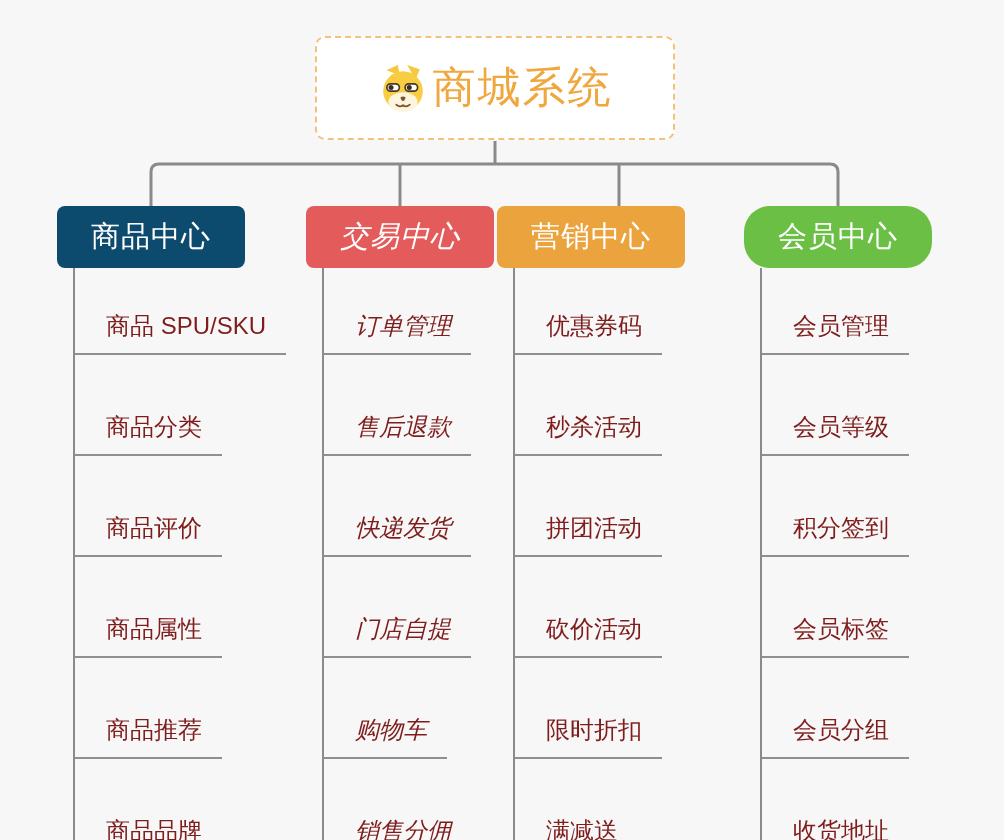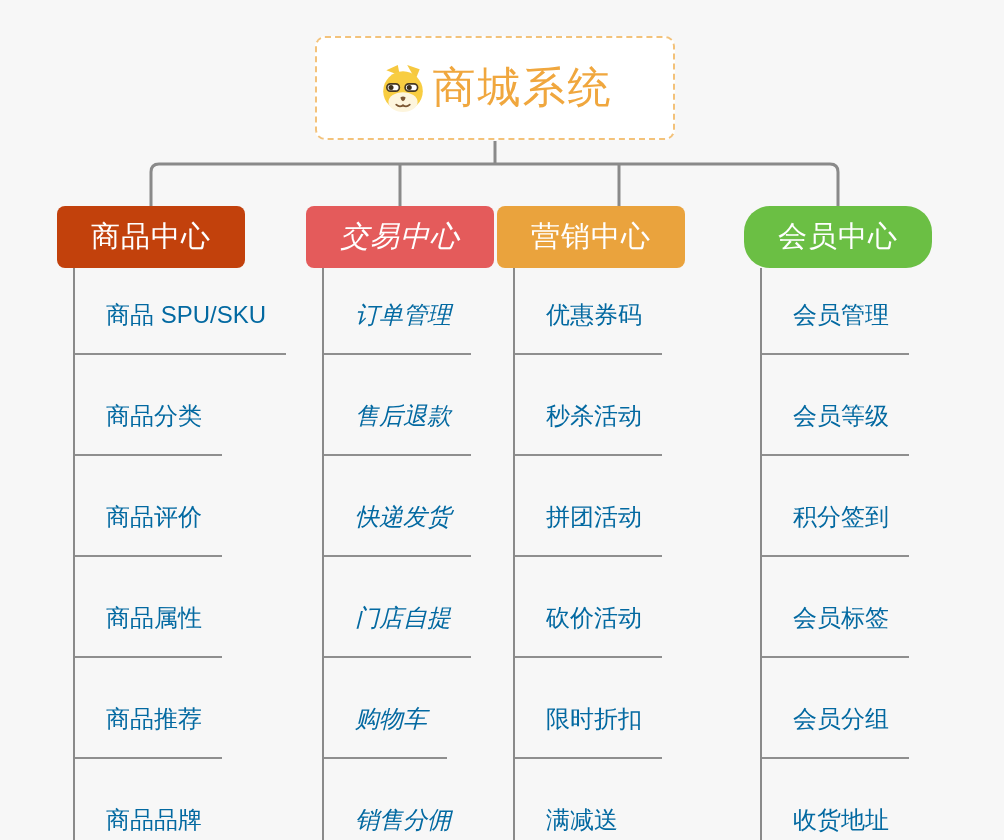--- a/index.html
+++ b/index.html
@@ -31,22 +31,22 @@
     color: #ffffff; font-size: 29px; letter-spacing: 1px;
     display: flex; align-items: center; justify-content: center;
   }
   .children {
     margin-left: 16px;
     border-left: 2px solid #8a8a8a;
   }
   .child-row { height: 101px; display: flex; align-items: flex-end; }
   .child-row:first-child { height: 87px; }
   .child-label {
-    font-size: 24px; color: #0369a1; white-space: nowrap;
-    padding: 0 20px 22px 31px;
+    font-size: 24px; color: #7f1d1d; white-space: nowrap;
+    padding: 0 20px 11px 31px;
     border-bottom: 2px solid #8f8f8f;
   }
 </style>
 </head>
 <body style="background: rgb(247, 247, 247);">
 
 <svg class="connectors" width="1004" height="840" aria-hidden="true">
   <path d="M495 141 V164" stroke="#8a8a8a"></path>
   <path d="M151 207 V172 Q151 164 159 164 H830 Q838 164 838 172 V207" stroke="#8a8a8a"></path>
   <path d="M400 164 V207" stroke="#8a8a8a"></path>
@@ -63,21 +63,21 @@
     <rect x="26" y="20" width="12" height="7" rx="3.5" fill="#ffffff" stroke="#473922" stroke-width="1.6"></rect>
     <circle cx="12.5" cy="23.5" r="2.4" fill="#3c2f1a"></circle>
     <circle cx="30" cy="23.5" r="2.4" fill="#3c2f1a"></circle>
     <path d="M21.5 33 Q24 31.5 26.5 33 Q26 36 24 36.8 Q22 36 21.5 33 Z" fill="#7b5632"></path>
     <path d="M17.5 40 Q20.8 43 24 40.5 Q27.2 43 30.5 40" stroke="#7b5632" stroke-width="1.7" fill="none" stroke-linecap="round"></path>
   </svg>
   <span class="root-title" style="color: rgb(240, 167, 62);">商城系统</span>
 </div>
 
 <div class="branch b0">
-  <div class="branch-box" style="background: #c2410c;">商品中心</div>
+  <div class="branch-box" style="background: #0c4a6e;">商品中心</div>
   <div class="children">
       <div class="child-row">
         <div class="child-label">商品 SPU/SKU</div>
       </div>
       <div class="child-row">
         <div class="child-label">商品分类</div>
       </div>
       <div class="child-row">
         <div class="child-label">商品评价</div>
       </div>

